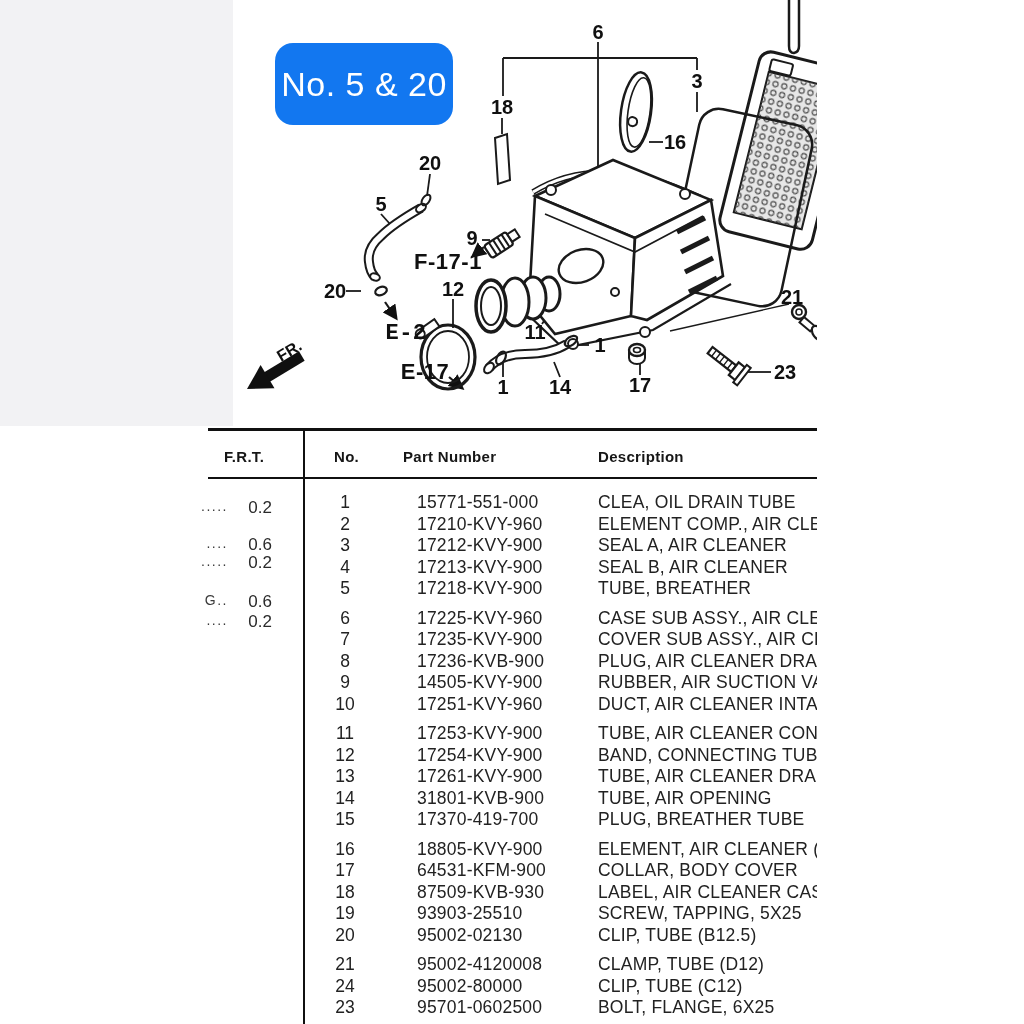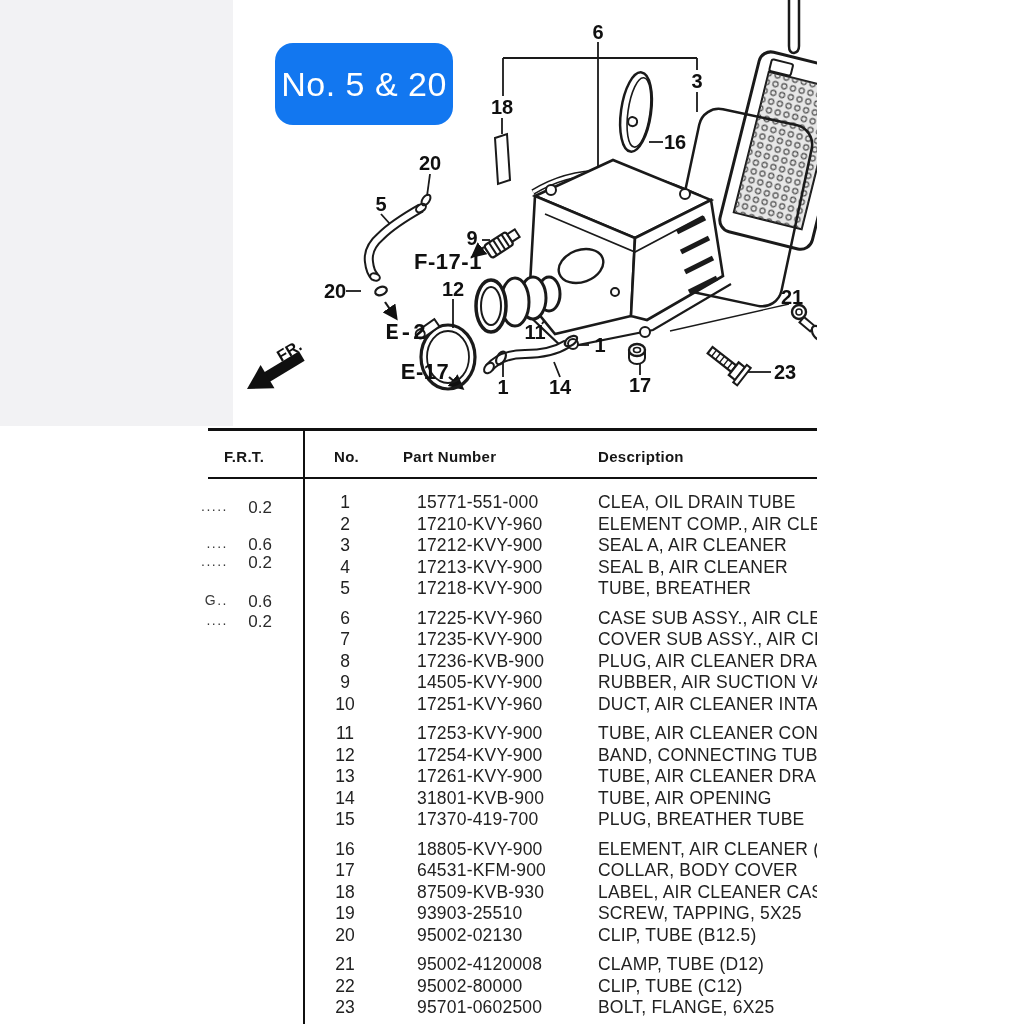--- a/index.html
+++ b/index.html
@@ -353,21 +353,21 @@
         <span class="no">20</span>
         <span class="pn">95002-02130</span>
         <span class="desc">CLIP, TUBE (B12.5)</span>
       </div>
       <div class="row" style="top: 954px;">
         <span class="no">21</span>
         <span class="pn">95002-4120008</span>
         <span class="desc">CLAMP, TUBE (D12)</span>
       </div>
       <div class="row" style="top: 975.5px;">
-        <span class="no">22</span>
+        <span class="no">24</span>
         <span class="pn">95002-80000</span>
         <span class="desc">CLIP, TUBE (C12)</span>
       </div>
       <div class="row" style="top: 997px;">
         <span class="no">23</span>
         <span class="pn">95701-0602500</span>
         <span class="desc">BOLT, FLANGE, 6X25</span>
       </div>
     </div>
 </div>

